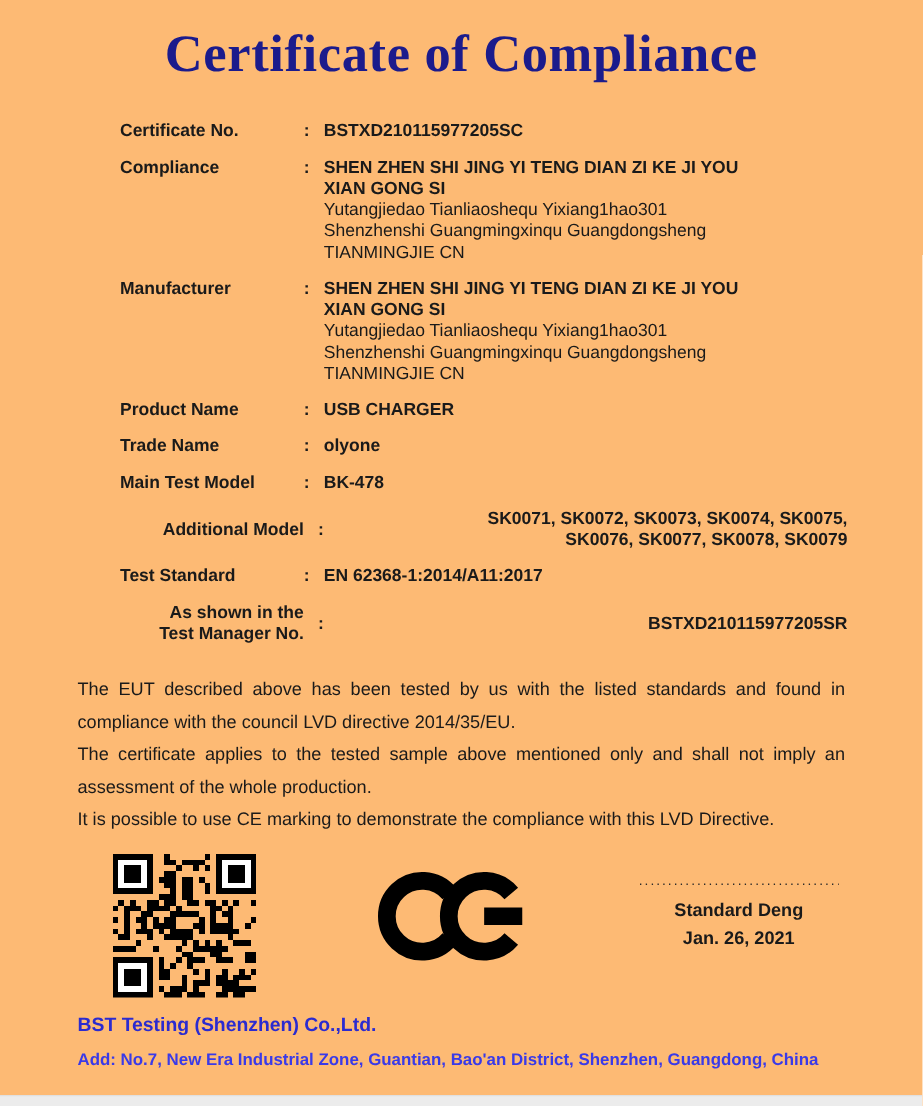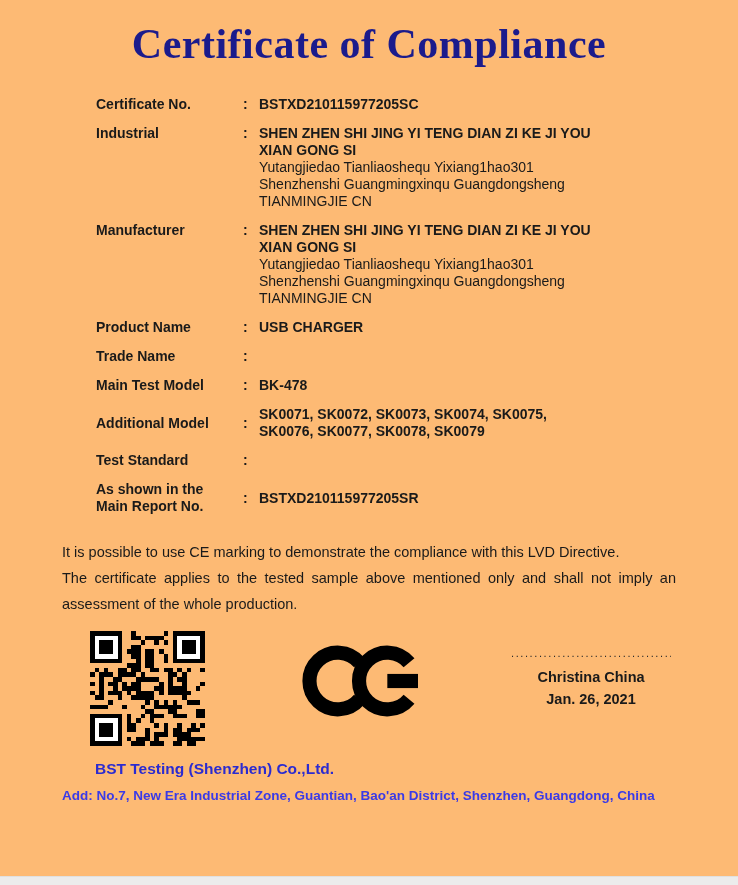--- a/index.html
+++ b/index.html
@@ -22,21 +22,21 @@
     letter-spacing: 0.5px;
     color: #1b1b8c;
   }
   .details { margin: 28px 0 0 96px; }
   .row {
     display: grid;
     grid-template-columns: 147px 16px 1fr;
     align-items: start;
     margin-bottom: 12px;
   }
-  .row.v-center { align-items: center; }
+  .row.v-center { align-items: center; text-align: right; }
   .label, .colon, .line { font-size: 14px; line-height: 17px; }
   .label { font-weight: bold; white-space: pre-line; }
   .colon { font-weight: bold; }
   .line.bold { font-weight: bold; }
   .value { padding-right: 60px; }
   .statement {
     margin: 24px 62px 0 62px;
     font-size: 14.5px;
     line-height: 26px;
     text-align: justify;
@@ -64,21 +64,20 @@
     overflow: hidden;
     margin-bottom: 7px;
   }
   .sig-line { font-weight: bold; font-size: 14.5px; line-height: 22px; }
   .footer { margin: 14px 0 0 62px; }
   .footer-company {
     color: #2b2bd0;
     font-weight: bold;
     font-size: 15.5px;
     margin-bottom: 10px;
-    margin-left: 33px;
   }
   .footer-line {
     color: #3a3ae8;
     font-size: 13.5px;
     margin-bottom: 9px;
     white-space: pre-wrap;
     font-weight: bold;
   }
   .footer-line a { color: #3a3ae8; text-decoration: none; cursor: pointer; }
   .bottom-strip {
@@ -100,21 +99,21 @@
 
     <div class="row">
       <div class="label">Certificate No.</div>
       <div class="colon">:</div>
       <div class="value">
         <div class="line bold">BSTXD210115977205SC</div>
       </div>
     </div>
 
     <div class="row">
-      <div class="label">Industrial</div>
+      <div class="label">Compliance</div>
       <div class="colon">:</div>
       <div class="value">
         <div class="line bold">SHEN ZHEN SHI JING YI TENG DIAN ZI KE JI YOU</div>
         <div class="line bold">XIAN GONG SI</div>
         <div class="line">Yutangjiedao Tianliaoshequ Yixiang1hao301</div>
         <div class="line">Shenzhenshi Guangmingxinqu Guangdongsheng</div>
         <div class="line">TIANMINGJIE CN</div>
       </div>
     </div>
 
@@ -134,20 +133,23 @@
       <div class="label">Product Name</div>
       <div class="colon">:</div>
       <div class="value">
         <div class="line bold">USB CHARGER</div>
       </div>
     </div>
 
     <div class="row">
       <div class="label">Trade Name</div>
       <div class="colon">:</div>
+      <div class="value">
+        <div class="line bold">olyone</div>
+      </div>
     </div>
 
     <div class="row">
       <div class="label">Main Test Model</div>
       <div class="colon">:</div>
       <div class="value">
         <div class="line bold">BK-478</div>
       </div>
     </div>
 
@@ -156,36 +158,40 @@
       <div class="colon">:</div>
       <div class="value">
         <div class="line bold">SK0071, SK0072, SK0073, SK0074, SK0075,</div>
         <div class="line bold">SK0076, SK0077, SK0078, SK0079</div>
       </div>
     </div>
 
     <div class="row">
       <div class="label">Test Standard</div>
       <div class="colon">:</div>
+      <div class="value">
+        <div class="line bold">EN 62368-1:2014/A11:2017</div>
+      </div>
     </div>
 
     <div class="row v-center">
       <div class="label">As shown in the
-Main Report No.</div>
+Test Manager No.</div>
       <div class="colon">:</div>
       <div class="value">
         <div class="line bold">BSTXD210115977205SR</div>
       </div>
     </div>
 
   </div>
 
   <div class="statement">
+    <p>The EUT described above has been tested by us with the listed standards and found in compliance with the council LVD directive 2014/35/EU.</p>
+    <p>The certificate applies to the tested sample above mentioned only and shall not imply an assessment of the whole production.</p>
     <p>It is possible to use CE marking to demonstrate the compliance with this LVD Directive.</p>
-    <p>The certificate applies to the tested sample above mentioned only and shall not imply an assessment of the whole production.</p>
   </div>
 
   <div class="marks">
     <svg class="qr" viewBox="0 0 25 25" fill="#000000" style="shape-rendering: crispEdges;">
         <rect x="9" y="0" width="1" height="1"></rect>
         <rect x="16" y="0" width="1" height="1"></rect>
         <rect x="9" y="1" width="1" height="1"></rect>
         <rect x="10" y="1" width="1" height="1"></rect>
         <rect x="12" y="1" width="1" height="1"></rect>
         <rect x="13" y="1" width="1" height="1"></rect>
@@ -397,21 +403,21 @@
       </svg>
 
     <svg class="ce" width="118" height="76" viewBox="0 0 250 160" fill="none" stroke="#000000" stroke-width="30">
       <path d="M 126 41.4 A 60 60 0 1 0 126 118.6"></path>
       <path d="M 231 41.4 A 60 60 0 1 0 231 118.6"></path>
       <path d="M 185 80 H 250"></path>
     </svg>
 
     <div class="signature">
       <div class="sig-dots">......................................</div>
-      <div class="sig-line">Christina China</div>
+      <div class="sig-line">Standard Deng</div>
       <div class="sig-line">Jan. 26, 2021</div>
     </div>
   </div>
 
   <div class="footer">
     <div class="footer-company">BST Testing (Shenzhen) Co.,Ltd.</div>
     <div class="footer-line">Add: No.7, New Era Industrial Zone, Guantian, Bao'an District, Shenzhen, Guangdong, China</div>
   </div>
 
   <div class="bottom-strip"></div>

